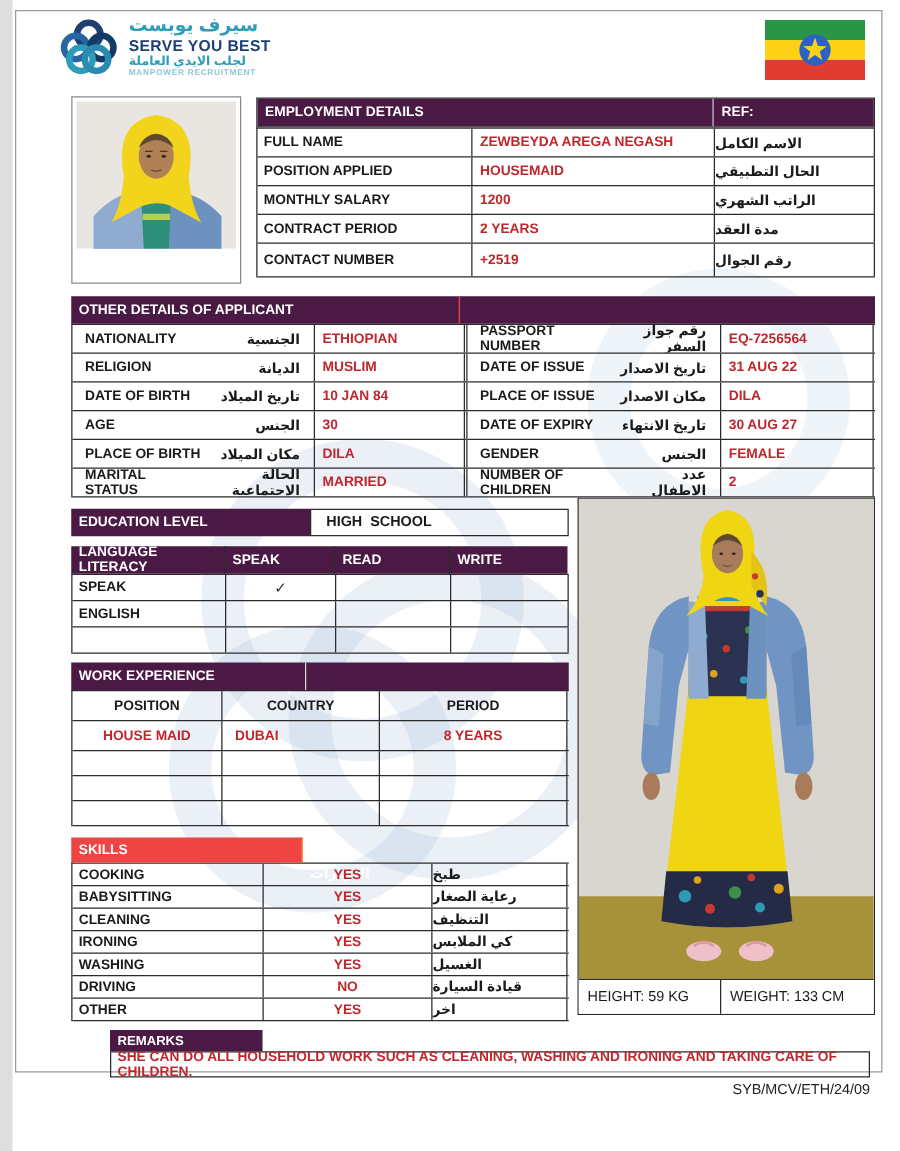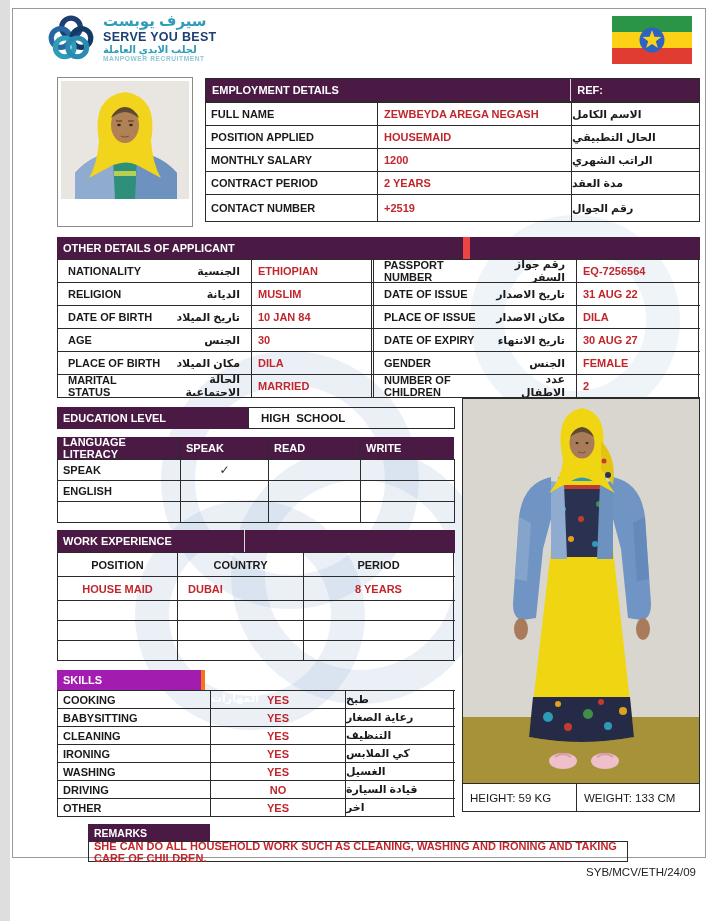--- a/index.html
+++ b/index.html
@@ -41,21 +41,21 @@
   .emp-hdr .h1 { width:366px; border-right:1px solid #d8d8d8; }
   .emp-hdr .h2 { width:128px; }
   .emp .row { height:23px; }
   .emp .row.tall { height:27px; }
   .emp .c1 { width:172px; }
   .emp .c2 { width:194px; }
   .emp .c3 { width:128px; }
 
   
   .other-bar { left:57px; top:237px; width:643px; height:22px; display:flex; }
-  .other-bar .b1 { width:413px; border-right:7px solid #ef4444; }
+  .other-bar .b1 { width:311px; border-right:1px solid #ef4444; }
   .other-bar .b2 { flex:1; }
   .od { top:259px; }
   .od .row { height:23px; }
   .od-l { left:57px; width:316px; }
   .od-l .c1 { width:194px; }
   .od-l .c2 { width:120px; }
   .od-r { left:373px; width:327px; }
   .od-r .c1 { width:203px; }
   .od-r .c2 { width:122px; }
 
@@ -84,40 +84,40 @@
   .work .drow { height:24px; }
   .work .erow { height:20px; }
   .ww1 { width:120px; } .ww2 { width:126px; } .ww3 { width:150px; }
   .work .pos { justify-content:center; padding-left:0; }
   .work .cty { padding-left:10px; }
   .work .per { justify-content:center; padding-left:0; }
 
   
   .skills { left:57px; top:670px; width:398px; }
   .skills-bar { display:flex; height:20px; }
-  .skills-bar .b1 { width:148px; border-right:4px solid #f97316; background:#a21caf; }
+  .skills-bar .b1 { width:185px; border-right:1px solid #f97316; background:#ef4444; }
   .skills-bar .b2 { flex:1; background:#4d7c0f; justify-content:flex-end; padding-right:22px; direction:rtl;margin-top:28px; }
   .skills .row { height:18px; }
   .sw1 { width:153px; } .sw2 { width:135px; } .sw3 { width:108px; }
   .skills .val { justify-content:center; padding-left:0; }
 
   
   .passport { left:57px; top:77px; width:136px; height:150px; border:1px solid #8a8a8a;
               background:#fff; padding:3px; }
   .photo-panel { left:462px; top:398px; width:238px; height:414px; border:1px solid #2b2b2b;
                  background:#fff; }
   .hw-row { position:absolute; left:0; bottom:0; width:100%; height:28px; display:flex;
             border-top:1px solid #2b2b2b; background:#fff; }
   .hw-row .c { font-weight:normal; font-size:11.5px; padding-left:7px; }
   .hw-row .h { width:114px; }
   .hw-row .w { flex:1; border-right:none; }
 
   
   .remarks-lbl { left:88px; top:824px; width:122px; height:17px; font-size:10.5px; }
-  .remarks-txt { left:88px; top:841px; width:540px; height:21px; border:1px solid #2b2b2b;
+  .remarks-txt { left:88px; top:841px; width:608px; height:21px; border:1px solid #2b2b2b;
                  display:flex; align-items:center; padding-left:5px; color:#c0272d;
                  font-weight:bold; font-size:11px; background:transparent; }
   .footer-code { left:480px; top:866px; width:216px; text-align:right; font-size:11.5px;
                  color:#222; }
 </style>
 </head>
 <body>
 
 <div class="abs edge-left"></div>
 

